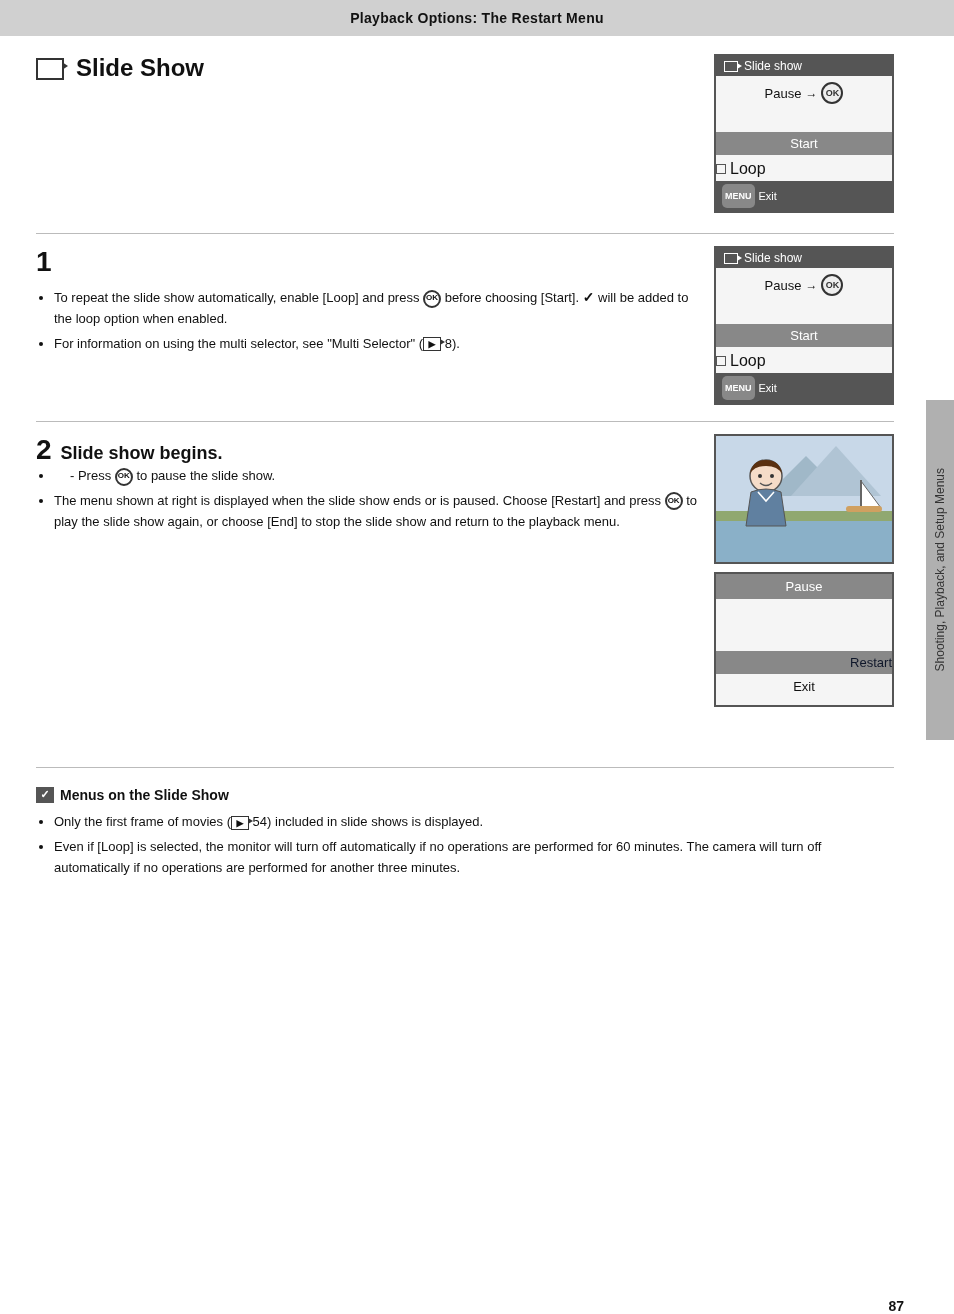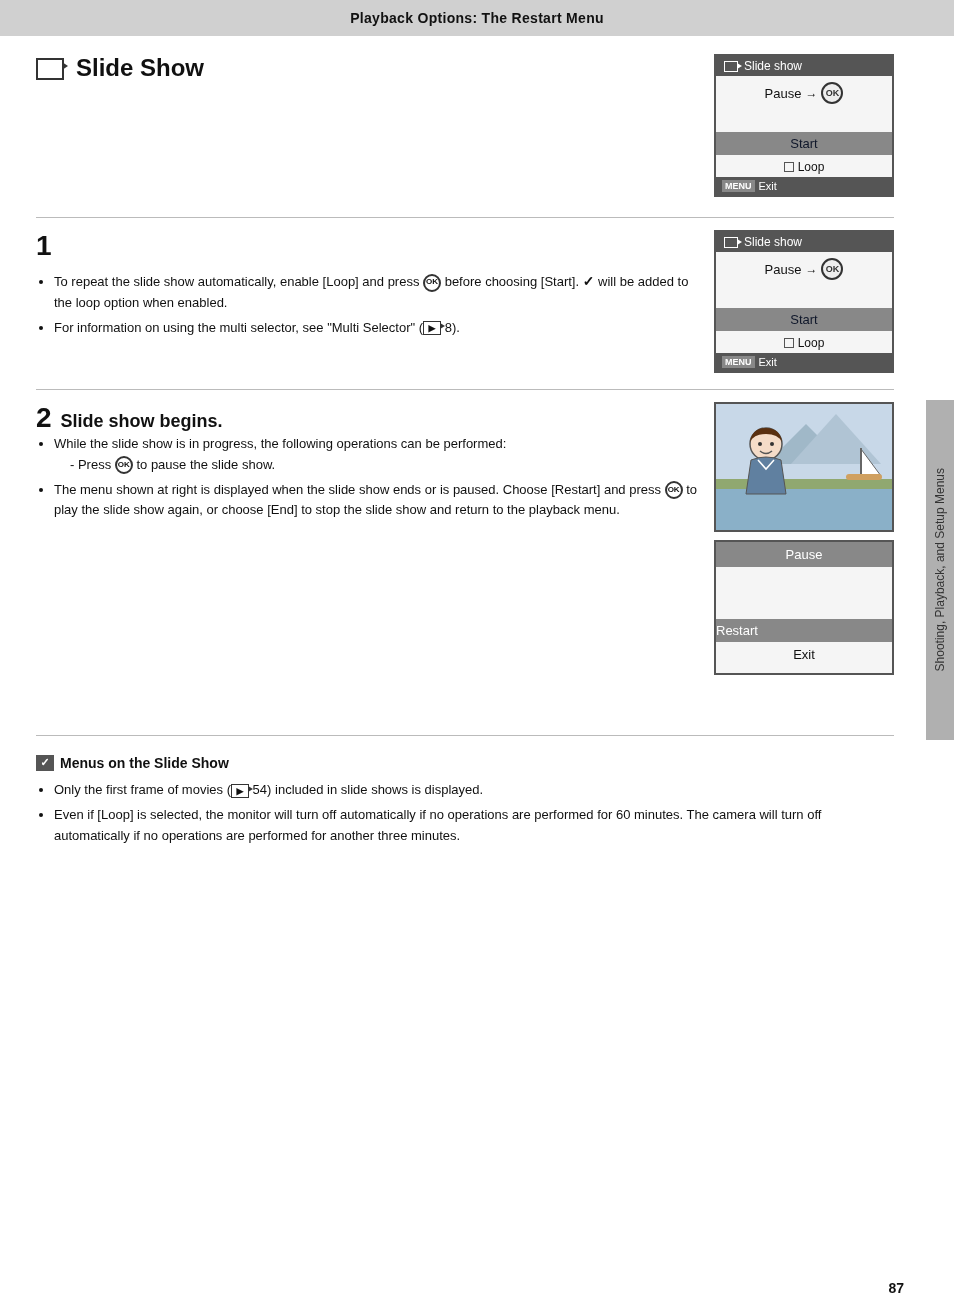--- a/index.html
+++ b/index.html
@@ -151,33 +151,32 @@
       background: #eee;
     }
     .arrow-right-icon {
       font-size: 12px;
     }
     .menu-spacer {
       height: 20px;
     }
     .menu-start-row {
       background: #888;
-      color: #0f172a;
+      color: #ffffff;
       text-align: center;
       padding: 4px 0;
       font-size: 13px;
       margin: 2px 0;
     }
     .menu-loop-row {
       text-align: center;
       padding: 3px 0;
-      font-size: 12px;
-      display: flex;
-      align-items: center;
-      justify-content: center;
+      font-size: 16px;
+      display: flex;
+      align-items: center;
       gap: 4px;
     }
     .checkbox-empty {
       width: 10px;
       height: 10px;
       border: 1.5px solid #555;
       display: inline-block;
     }
     .menu-exit-row {
       background: #555;
@@ -186,22 +185,22 @@
       font-size: 11px;
       display: flex;
       align-items: center;
       gap: 4px;
     }
     .menu-btn-small {
       background: #888;
       color: #fff;
       font-size: 9px;
       font-weight: bold;
-      padding: 1px 3px;
-      border-radius: 0;
+      padding: 7px 3px;
+      border-radius: 5px;
       display: inline-block;
     }
 
     
     .step-section {
       display: flex;
       gap: 16px;
       margin-bottom: 16px;
       align-items: flex-start;
     }
@@ -267,22 +266,22 @@
       color: #fff;
       text-align: center;
       padding: 5px 0;
       font-size: 13px;
     }
     .pause-menu-spacer {
       height: 50px;
     }
     .restart-row {
       background: #888;
-      color: #ffffff;
-      text-align: left;
+      color: #0f172a;
+      text-align: right;
       padding: 4px 0;
       font-size: 13px;
       margin: 2px 0;
     }
     .exit-row {
       text-align: center;
       padding: 3px 0;
       font-size: 13px;
     }
     .pause-menu-bottom {
@@ -325,21 +324,21 @@
       list-style: disc;
       padding-left: 18px;
     }
     .notes-section ul li {
       margin-bottom: 4px;
     }
 
     
     .page-number {
       position: absolute;
-      bottom: 18px;
+      bottom: 0;
       right: 50px;
       font-size: 14px;
       font-weight: bold;
     }
 
     
     .ref-icon {
       display: inline-flex;
       align-items: center;
       justify-content: center;
@@ -496,21 +495,20 @@
 
   <div class="step-section">
     <div class="step-left">
       <div class="step2-heading-text">
         <span class="step-number">2</span>
         <span>Slide show begins.</span>
       </div>
       <div class="step-body">
         <ul>
           <li>
-            <span>While the slide show is in progress, the following operations can be performed:</span>
             <div class="bullet-dash">
               - Press <span class="ok-circle">OK</span> <span>to pause the slide show.</span>
             </div>
           </li>
           <li>
             The menu shown at right is displayed when the slide show ends or is paused. Choose [Restart] and press <span class="ok-circle">OK</span> to play the slide show again, or choose [End] to stop the slide show and return to the playback menu.
           </li>
         </ul>
       </div>
     </div>

